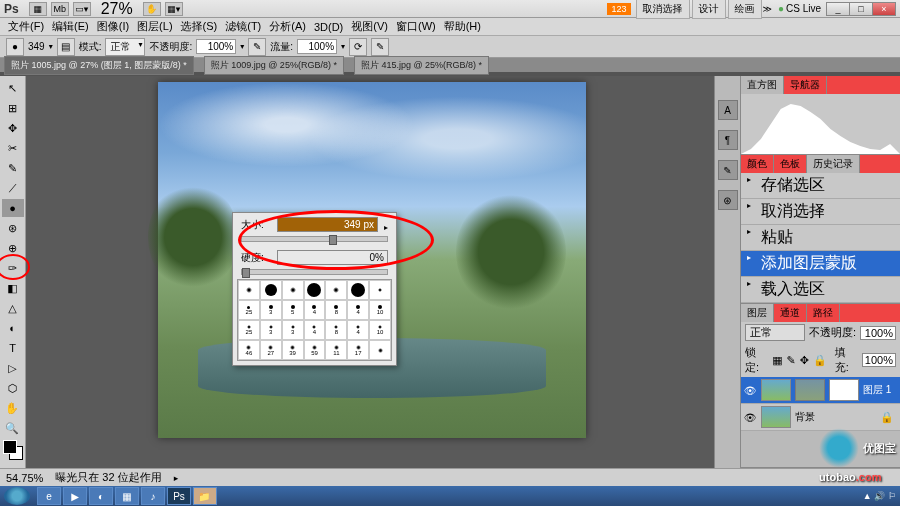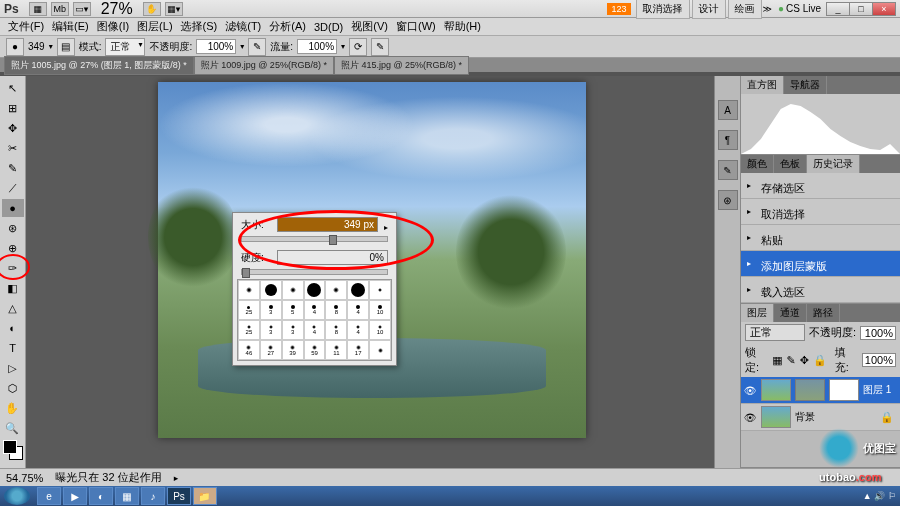--- a/index.html
+++ b/index.html
@@ -17,21 +17,21 @@
 .titlebar .win-btn{width:24px;height:14px;border:1px solid #888;background:linear-gradient(#eee,#ccc);margin-left:-1px;display:flex;align-items:center;justify-content:center;font-size:9px}
 .titlebar .win-btn.close{background:linear-gradient(#e88,#c44);color:#fff}
 .menubar{height:18px;background:#d8d8d8;display:flex;align-items:center;padding:0 4px;border-bottom:1px solid #aaa}
 .menubar span{padding:2px 4px;font-size:11px}
 .optbar{height:22px;background:#d0d0d0;display:flex;align-items:center;padding:0 6px;border-bottom:1px solid #999;gap:4px}
 .optbar .label{font-size:10px}
 .optbar .dd{border:1px solid #999;background:#eee;padding:1px 14px 1px 4px;font-size:10px;position:relative}
 .optbar .dd::after{content:"▾";position:absolute;right:2px;font-size:8px}
 .optbar .num{border:1px solid #999;background:#fff;padding:1px 2px;font-size:10px;width:40px;text-align:right}
 .optbar .ico{width:18px;height:18px;border:1px solid #999;background:#ddd;display:flex;align-items:center;justify-content:center;font-size:10px}
-.tabbar{height:14px;background:#8a8a8a;display:flex;align-items:center;padding:0 4px;gap:0}
+.tabbar{height:14px;background:#8a8a8a;display:flex;align-items:center;padding:0 4px;gap:10px}
 .tabbar .doctab{background:#aaa;color:#222;padding:2px 6px;font-size:9px;border:1px solid #777;white-space:nowrap}
 .tabbar .doctab.active{background:#6a6a6a;color:#eee}
 .workarea{position:absolute;left:0;top:76px;right:0;bottom:38px;display:flex}
 .toolbox{width:26px;background:#d0d0d0;border-right:1px solid #999;display:flex;flex-direction:column;align-items:center;padding-top:2px}
 .toolbox .tool{width:22px;height:18px;margin:1px 0;display:flex;align-items:center;justify-content:center;font-size:11px;position:relative}
 .toolbox .tool.sel{background:#999}
 .toolbox .swatch{width:20px;height:20px;margin-top:2px;position:relative}
 .toolbox .swatch .fg{width:14px;height:14px;background:#000;border:1px solid #fff;position:absolute;top:0;left:0}
 .toolbox .swatch .bg{width:14px;height:14px;background:#fff;border:1px solid #000;position:absolute;bottom:0;right:0}
 .brush-circle{position:absolute;left:-4px;top:178px;width:34px;height:26px;border:2px solid #f00;border-radius:50%;pointer-events:none;z-index:5}
@@ -52,27 +52,27 @@
 .popup .slider .thumb{position:absolute;top:-2px;width:8px;height:10px;background:#888;border:1px solid #555}
 .popup .brushgrid{margin:4px;border:1px solid #999;background:#fff;display:grid;grid-template-columns:repeat(7,1fr);gap:0}
 .popup .brushgrid .b{border:1px solid #ccc;height:20px;display:flex;flex-direction:column;align-items:center;justify-content:center;font-size:7px;position:relative}
 .popup .brushgrid .b .dot{border-radius:50%;background:#000}
 .popup .brushgrid .b .soft{background:radial-gradient(circle,#000 20%,transparent 70%)}
 .popup-circle{position:absolute;left:212px;top:134px;width:196px;height:60px;border:3px solid #f00;border-radius:50%;pointer-events:none;z-index:11}
 .panelstrip{width:26px;background:#bababa;border-left:1px solid #888;display:flex;flex-direction:column;align-items:center;padding-top:24px;gap:10px}
 .panelstrip .pi{width:20px;height:20px;background:#999;border:1px solid #777;display:flex;align-items:center;justify-content:center;font-size:10px}
 .panels{width:160px;background:#bababa;border-left:1px solid #888;display:flex;flex-direction:column}
 .panel{border-bottom:1px solid #888}
-.panel .ptabs{display:flex;background:#737373;height:18px}
+.panel .ptabs{display:flex;background:#ef4444;height:18px}
 .panel .ptabs .pt{padding:2px 6px;font-size:10px;border-right:1px solid #888}
 .panel .ptabs .pt.active{background:#bababa}
 .panel .pbody{background:#c8c8c8;position:relative}
 .histo{height:60px;background:#000;position:relative}
 .histo svg{width:100%;height:100%}
-.history .hitem{padding:8px 4px 2px 20px;font-size:11px;border-bottom:1px solid #aaa;position:relative}
+.history .hitem{padding:2px 4px 2px 20px;font-size:16px;border-bottom:1px solid #aaa;position:relative}
 .history .hitem.sel{background:#2a6acc;color:#fff}
 .history .hitem::before{content:"▸";position:absolute;left:6px;font-size:8px}
 .layers .lopt{display:flex;padding:2px 4px;gap:4px;align-items:center;font-size:9px}
 .layers .lopt .dd2{border:1px solid #888;padding:0 4px;flex:1;background:#ddd}
 .layers .lopt .num2{border:1px solid #888;width:36px;text-align:right;background:#fff;padding:0 2px}
 .layers .lrow{display:flex;align-items:center;padding:2px;gap:4px;border-bottom:1px solid #aaa}
 .layers .lrow.sel{background:#2a6acc;color:#fff}
 .layers .lrow .eye{width:14px;font-size:10px;text-align:center}
 .layers .lrow .thumb{width:30px;height:22px;background:linear-gradient(#6ac,#8b6);border:1px solid #888}
 .layers .lrow .thumb.mask{background:#fff}

